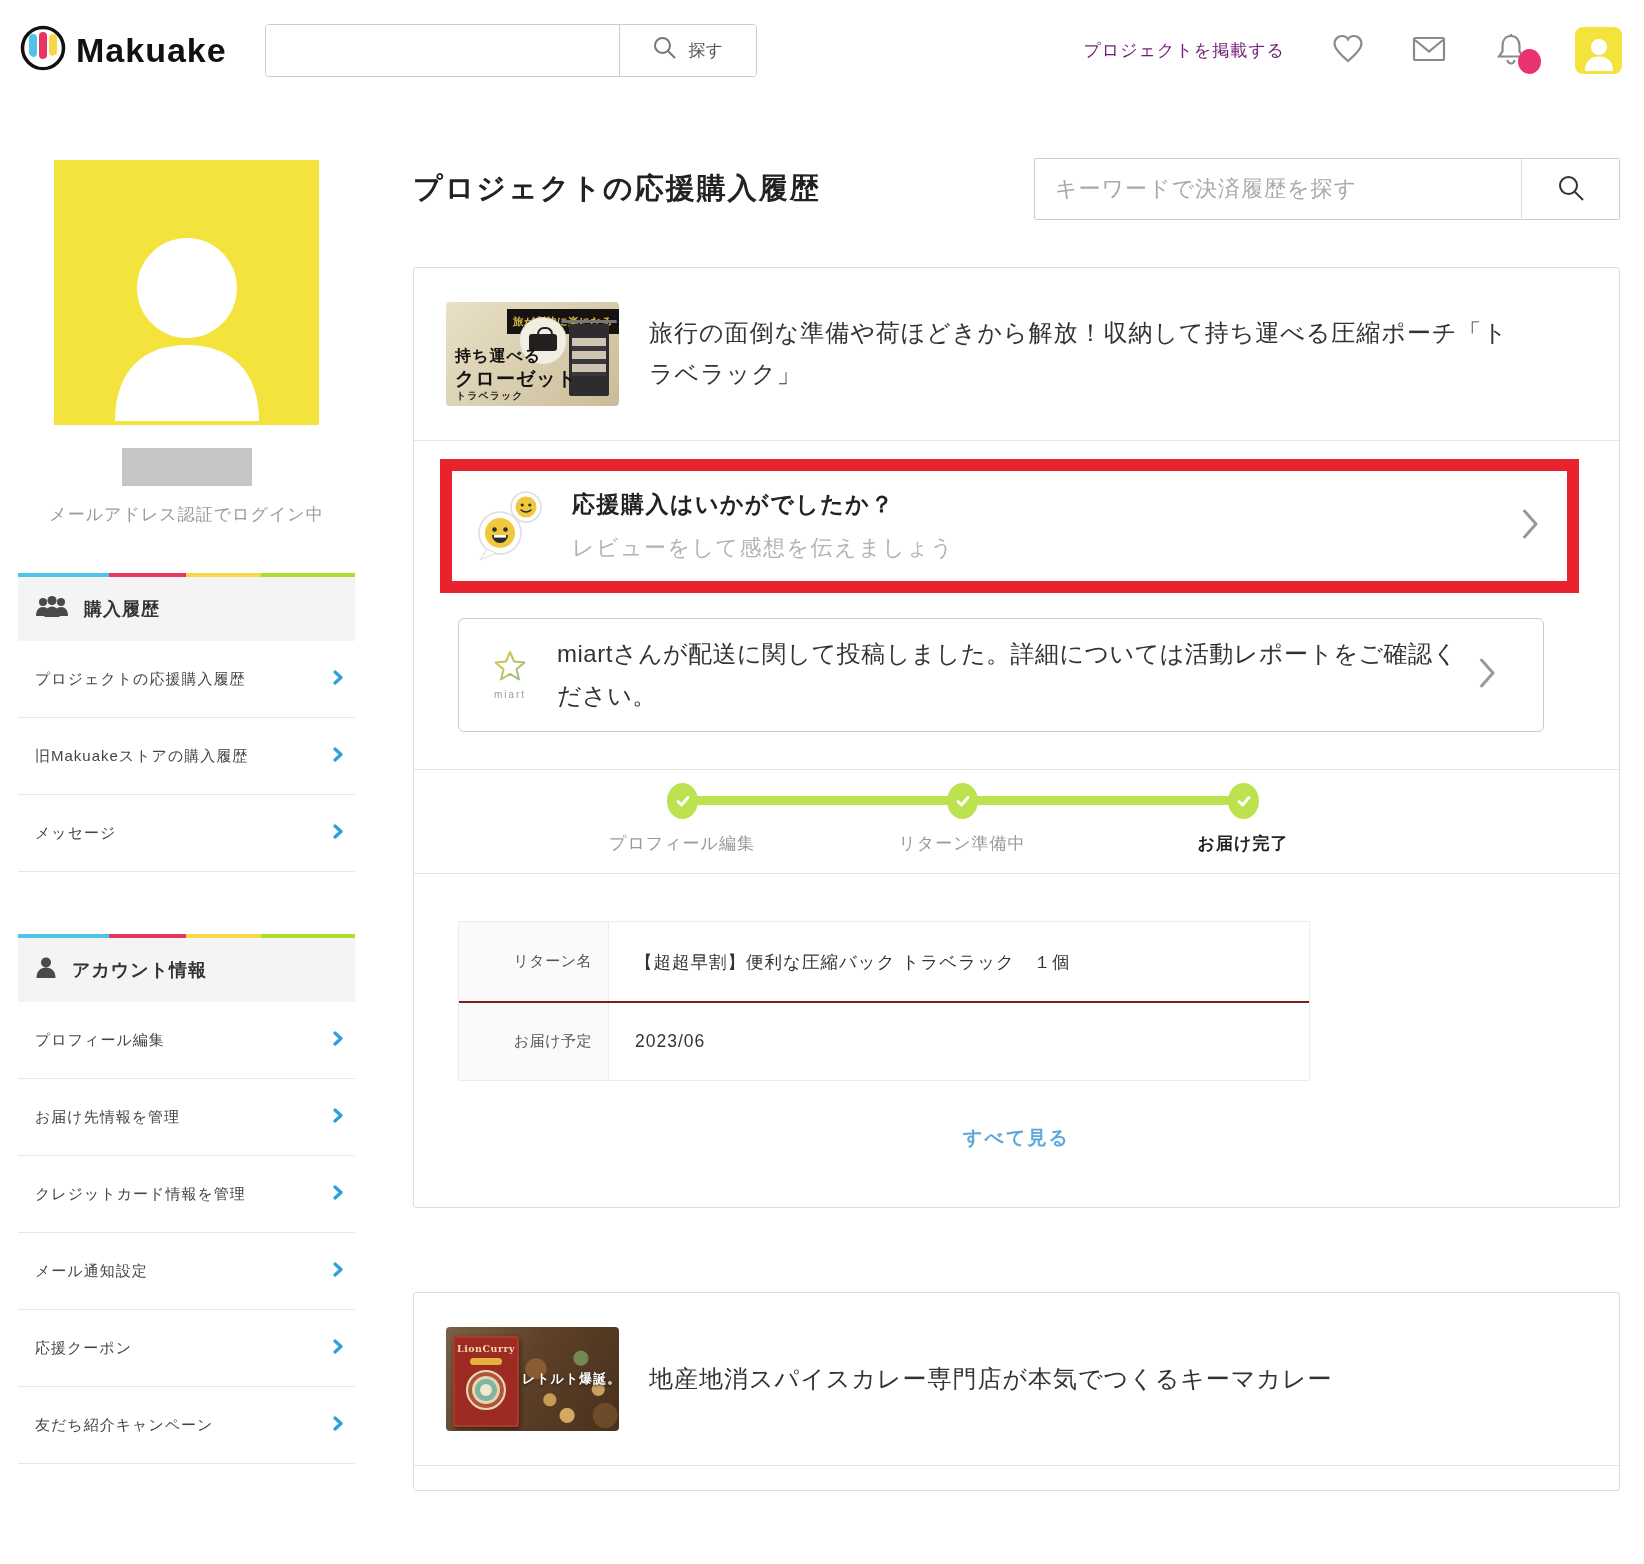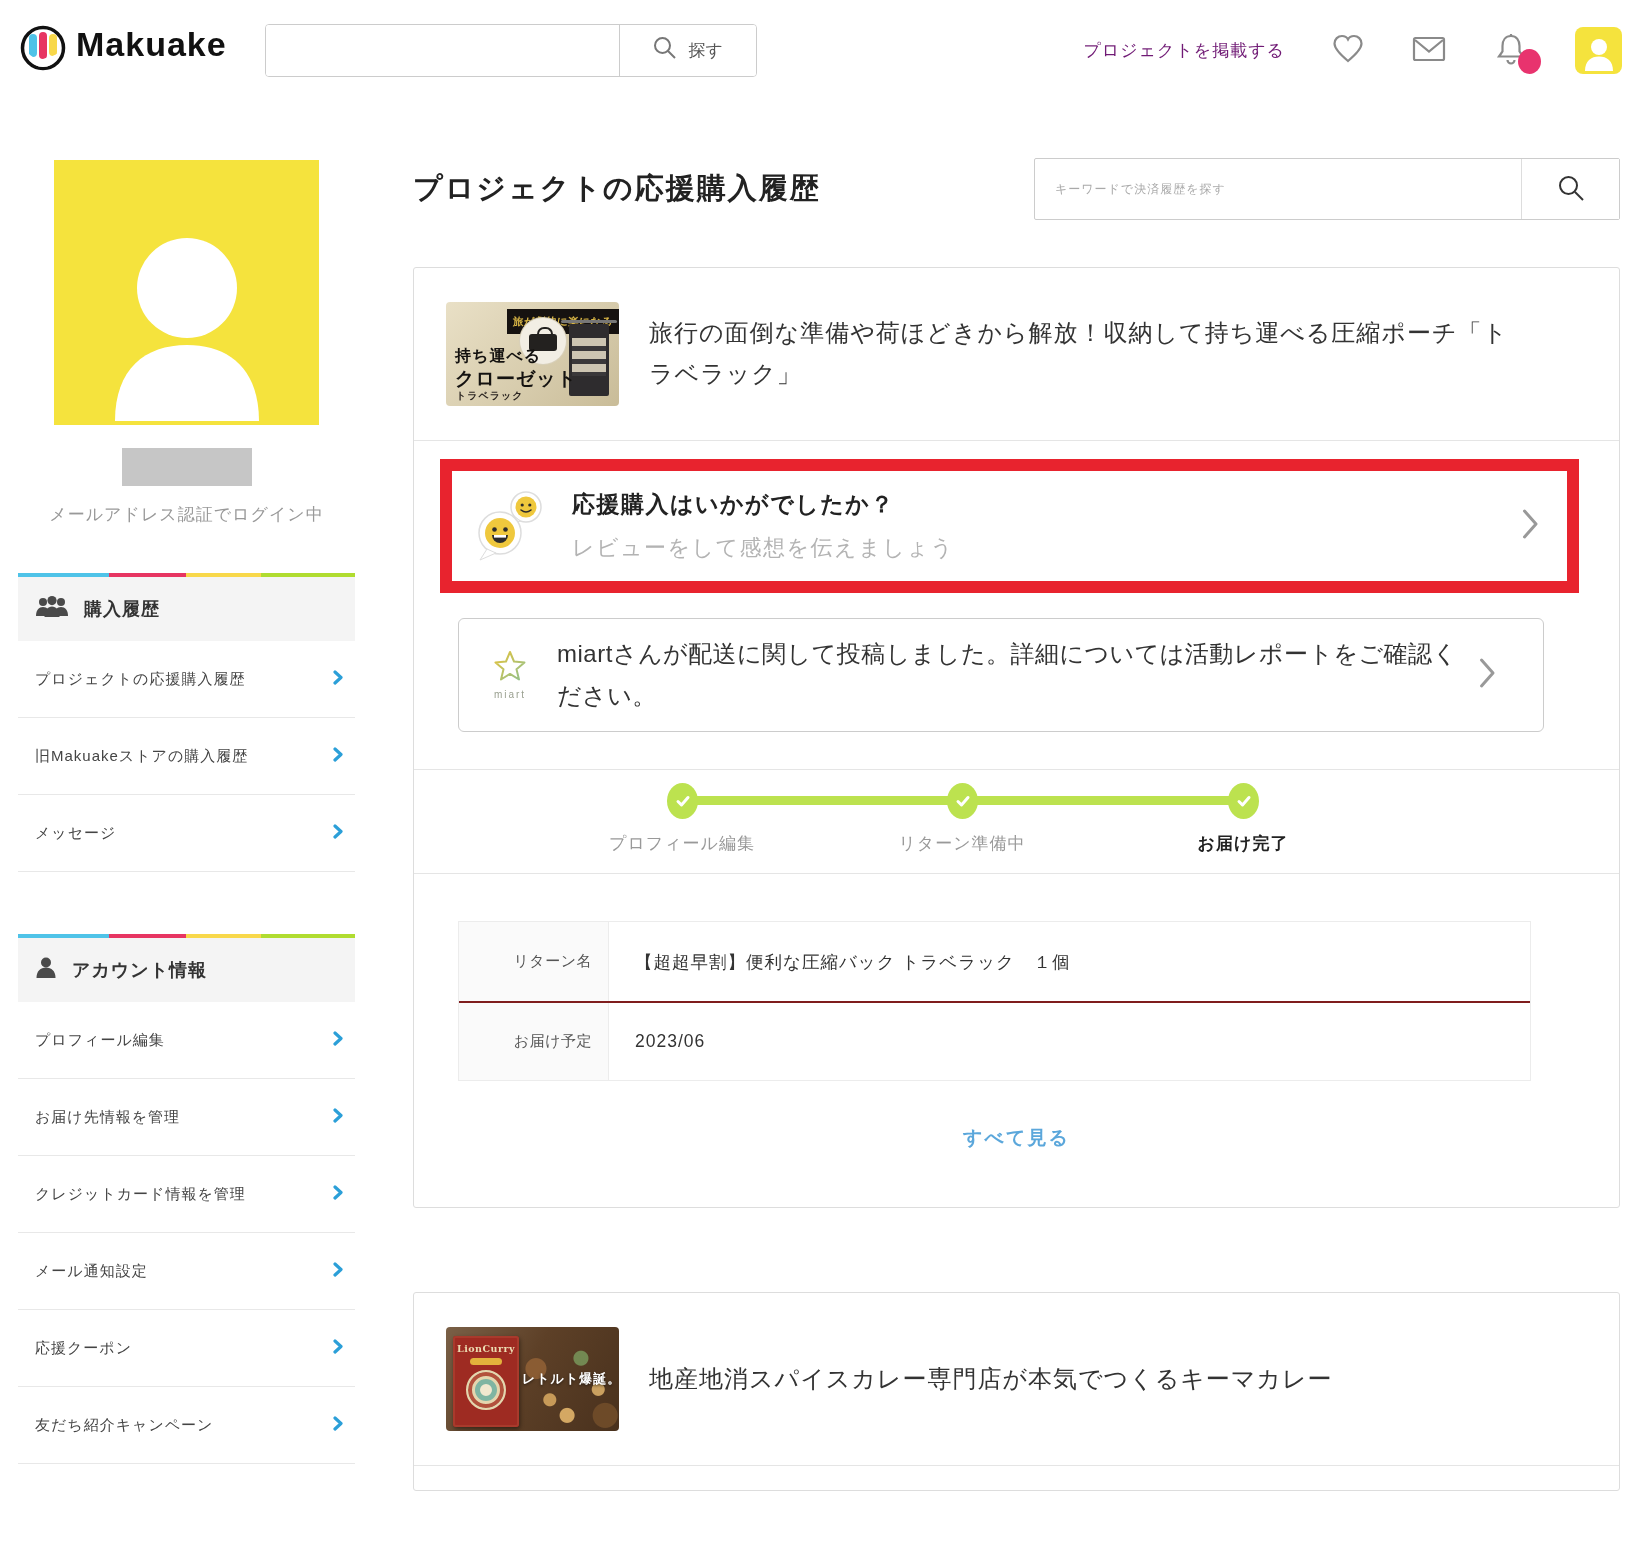--- a/index.html
+++ b/index.html
@@ -2,21 +2,21 @@
 <html><head>
 <meta charset="utf-8">
 <style>
   * { margin:0; padding:0; box-sizing:border-box; }
   html,body { background:#fff; }
   body { font-family:"Liberation Sans","DejaVu Sans",sans-serif; color:#333; }
   .page { width:1644px; height:1564px; overflow:hidden; background:#fff; position:relative; }
 
   
   .site-header { display:flex; align-items:center; height:100px; padding:0 22px 0 20px; }
-  .logo { display:flex; gap:10px; cursor:pointer; }
+  .logo { display:flex; align-items:center; gap:10px; cursor:pointer; }
   .logo-text { font-size:34px; font-weight:700; letter-spacing:1px; color:#111; }
   .hsearch { display:flex; margin-left:38px; width:492px; height:53px; border:1px solid #ccc; border-radius:4px; overflow:hidden; background:#fff; }
   .hsearch input { flex:1; border:none; outline:none; font-size:16px; padding:0 14px; }
   .hsearch button { width:137px; background:#fff; border:none; border-left:1px solid #ccc; display:flex; align-items:center; justify-content:center; gap:10px; font-size:17px; color:#555; cursor:pointer; }
   .header-right { margin-left:auto; display:flex; align-items:center; }
   .post-link { font-size:17px; color:#701a75; text-decoration:none; margin-right:46px; letter-spacing:1px; cursor:pointer; }
   .icon-btn { background:none; border:none; cursor:pointer; margin-right:46px; position:relative; padding:0; display:flex; align-items:center; }
   .bell-badge { position:absolute; right:-12px; bottom:-4px; width:23px; height:25px; border-radius:50%; background:#e8336e; }
   .header-avatar { width:47px; height:47px; border-radius:8px; background:#f5e33d; display:flex; align-items:flex-end; justify-content:center; border:none; cursor:pointer; overflow:hidden; }
 
@@ -32,21 +32,21 @@
   .menu { margin-top:47px; }
   .menu.second { margin-top:62px; }
   .menu-topbar { height:4px; background:linear-gradient(to right,#4fc3e8 0 27%,#e73562 27% 50%,#f8d84a 50% 72%,#b0dc30 72% 100%); }
   .menu-header { background:#f4f4f4; height:64px; display:flex; align-items:center; gap:15px; padding:0 17px; font-size:18px; font-weight:700; color:#333; letter-spacing:1px; }
   .menu-item { height:77px; display:flex; align-items:center; justify-content:space-between; padding:0 12px 0 17px; border-bottom:1px solid #e8e8e8; font-size:15px; color:#444; cursor:pointer; letter-spacing:1px; background:#fff; }
 
   
   .title-row { margin-top:58px; display:flex; align-items:center; justify-content:space-between; }
   .page-title { font-size:29px; font-weight:700; color:#222; letter-spacing:2px; }
   .history-search { display:flex; width:586px; height:62px; border:1px solid #ccc; border-radius:2px; background:#fff; }
-  .history-search input { flex:1; border:none; outline:none; padding:0 20px; font-size:12px; color:#333; background:transparent; }
+  .history-search input { flex:1; border:none; outline:none; padding:0 20px; font-size:22px; color:#333; background:transparent; }
   .history-search input::placeholder { color:#a9a9a9; letter-spacing:1px; }
   .history-search button { width:98px; border:none; border-left:1px solid #ddd; background:#fff; display:flex; align-items:center; justify-content:center; cursor:pointer; }
 
   .card { margin-top:47px; border:1px solid #ddd; border-radius:3px; background:#fff; }
   .proj-header { display:flex; align-items:center; gap:30px; padding:34px 32px; cursor:pointer; }
   .thumb { width:173px; height:104px; border-radius:4px; position:relative; overflow:hidden; flex:none; }
   .proj-title { font-size:24px; color:#333; line-height:1.7; letter-spacing:1px; max-width:860px; }
   .card-divider { border-top:1px solid #e5e5e5; }
 
   
@@ -93,21 +93,21 @@
 
   .progress-wrap { border-top:1px solid #e5e5e5; margin-top:37px; position:relative; height:104px; }
   .p-line { position:absolute; left:268px; top:26px; width:561px; height:9px; background:#bce24f; border-radius:5px; }
   .p-dot { position:absolute; top:13px; width:31px; height:36px; border-radius:50%; background:#bce24f; display:flex; align-items:center; justify-content:center; }
   .p-dot.d0 { left:253px; } .p-dot.d1 { left:533px; } .p-dot.d2 { left:814px; }
   .p-label { position:absolute; top:62px; transform:translateX(-50%); font-size:17px; color:#999; letter-spacing:1px; white-space:nowrap; }
   .p-label.l0 { left:268px; } .p-label.l1 { left:548px; } .p-label.l2 { left:829px; }
   .p-label.current { color:#222; font-weight:700; }
 
   .details-wrap { border-top:1px solid #e5e5e5; }
-  .details-table { margin:47px 0 0 44px; width:1073px; border:1px solid #ececec; }
+  .details-table { margin:47px 0 0 44px; width:852px; border:1px solid #ececec; }
   .dt-row { display:flex; min-height:79px; }
   .dt-row + .dt-row { border-top:2px solid #7f1d1d; }
   .dt-label { width:150px; flex:none; background:#fafafa; border-right:1px solid #ececec; display:flex; align-items:center; justify-content:flex-end; padding:0 16px; font-size:15px; color:#555; letter-spacing:0.5px; }
   .dt-value { flex:1; display:flex; align-items:center; padding:0 26px; font-size:17.5px; color:#333; letter-spacing:1px; }
 
   .see-all-row { text-align:center; padding:44px 0 56px; }
   .see-all { font-size:19px; font-weight:700; color:#5ba7db; background:none; border:none; cursor:pointer; letter-spacing:2px; }
 
   .card.second { margin-top:84px; }
   .card.second .proj-title { max-width:1000px; white-space:nowrap; }

